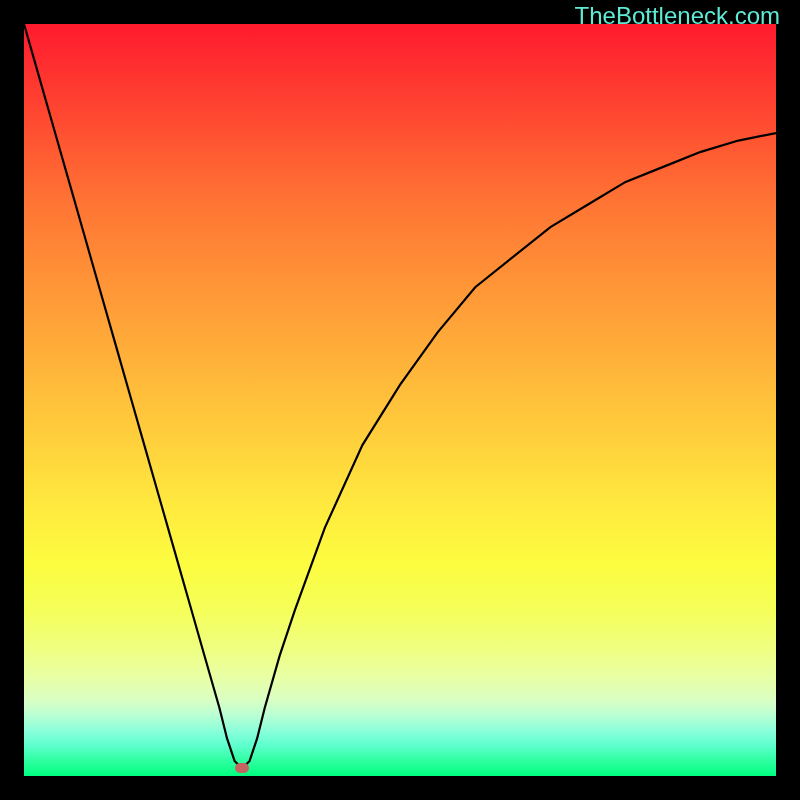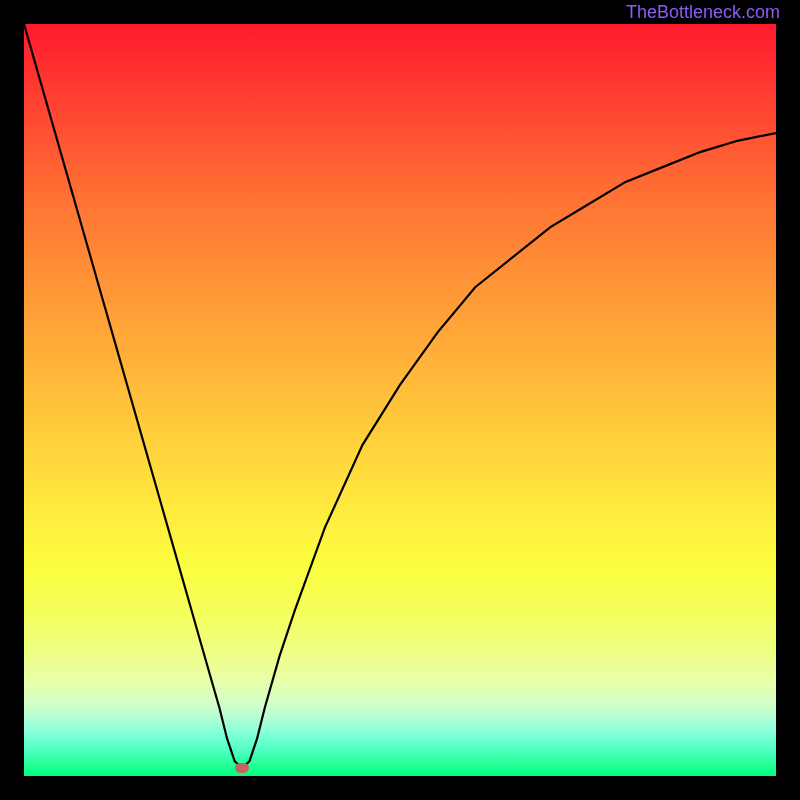--- a/index.html
+++ b/index.html
@@ -7,22 +7,22 @@
     width: 800px;
     height: 800px;
     background: #000;
     position: relative;
     font-family: Arial, sans-serif;
   }
   .watermark {
     position: absolute;
     top: 2px;
     right: 20px;
-    color: #8b5cf6;
-    font-size: 18px;
+    color: #5eead4;
+    font-size: 24px;
     z-index: 10;
   }
   .plot-container {
     position: absolute;
     left: 24px;
     top: 24px;
     width: 752px;
     height: 752px;
     overflow: hidden;
   }

